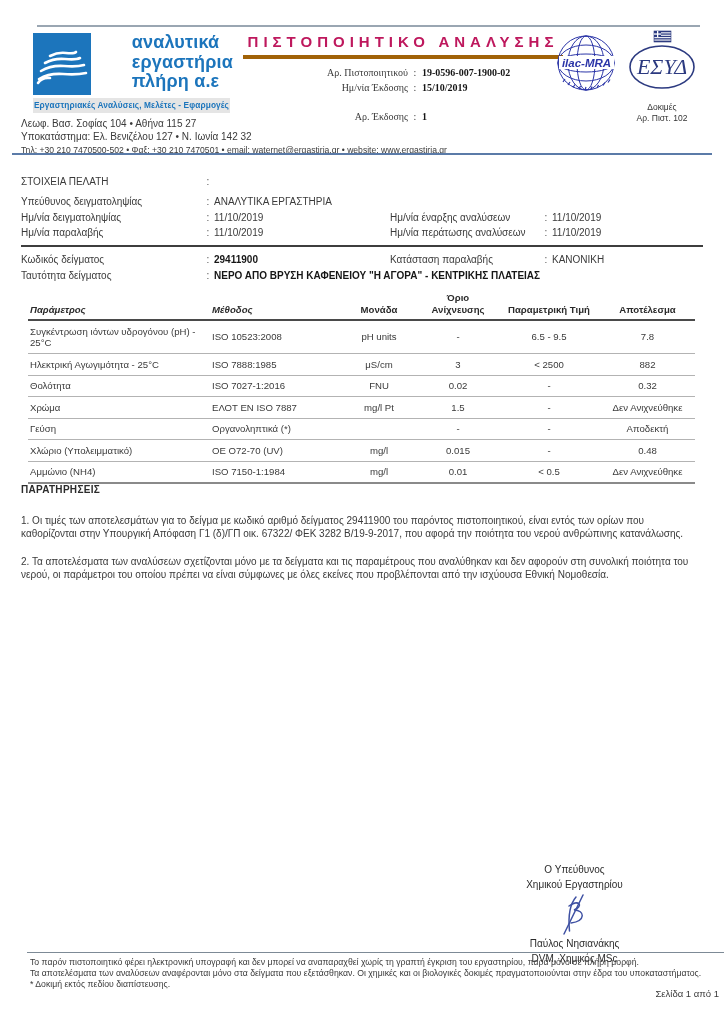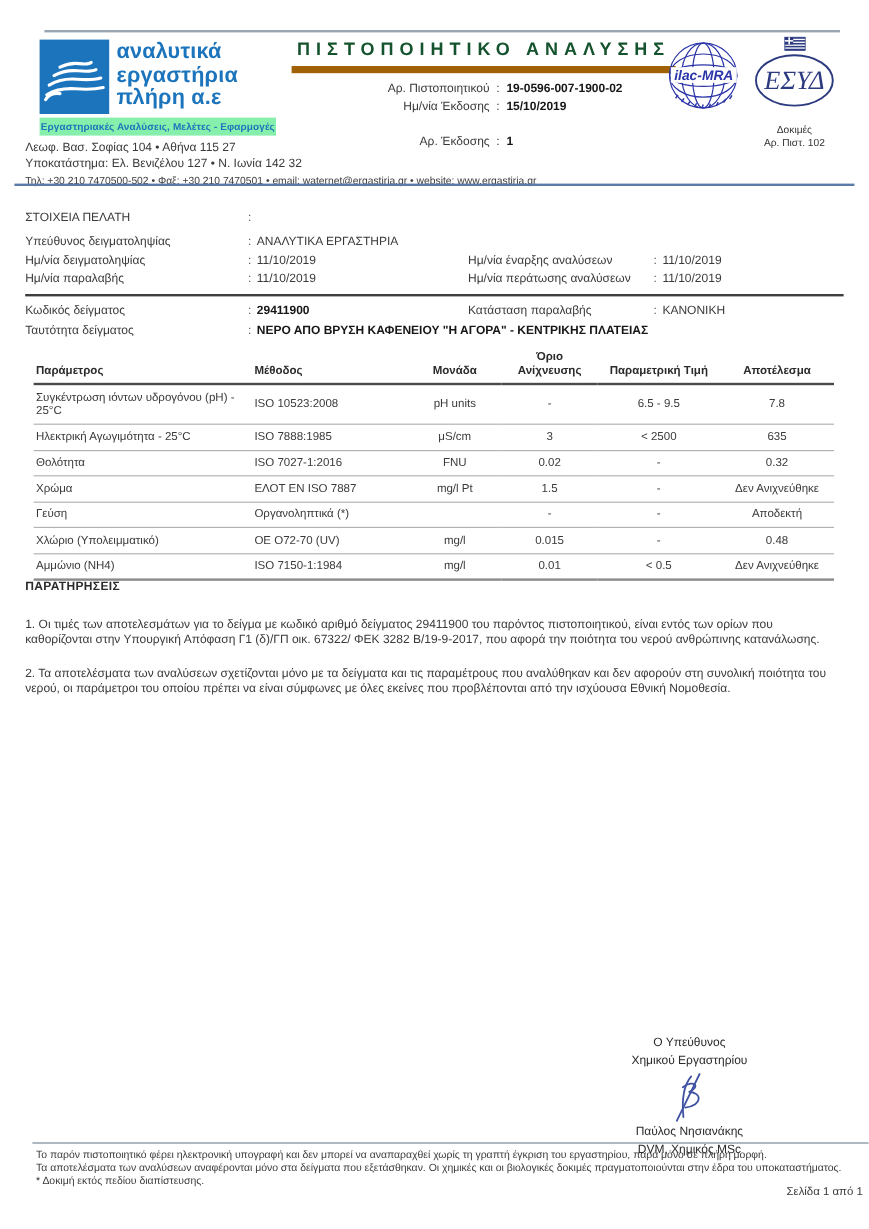--- a/index.html
+++ b/index.html
@@ -6,28 +6,28 @@
   html,body { background:#fff; }
   body { font-family:"Liberation Sans", sans-serif; color:#3a3a3a; }
   .page { position:relative; width:724px; height:1024px; background:#fff; overflow:hidden; }
 
   .top-rule { position:absolute; top:25px; left:37px; width:663px; height:2px; background:#9aa6b2; }
 
   
   .header { position:absolute; top:0; left:0; width:100%; height:160px; }
 
   .logo-block { position:absolute; left:33px; top:33px; width:200px; }
-  .logo-row { display:flex; align-items:flex-start; }
+  .logo-row { display:flex; align-items:flex-start;justify-content:space-between; }
   .logo-square { width:58px; height:62px; background:#1c75bc; flex:0 0 auto; }
   .logo-text { margin-left:6px; font-weight:bold; font-size:18px; line-height:19.5px; color:#1c75bc; letter-spacing:0.2px; }
-  .logo-banner { margin-top:3px; width:197px; background:#86efac; color:#1c75bc; font-weight:bold; font-size:8.3px; text-align:center; padding:2px 0 3px; letter-spacing:0.1px; }
+  .logo-banner { margin-top:3px; width:197px; background:#e5e5e5; color:#1c75bc; font-weight:bold; font-size:8.3px; text-align:center; padding:2px 0 3px; letter-spacing:0.1px; }
 
   .title-block { position:absolute; left:243px; top:33px; width:320px; }
-  .doc-title { font-size:15px; font-weight:bold; color:#14532d; letter-spacing:5px; white-space:nowrap; padding-bottom:5px; border-bottom:6px solid #a16207; text-align:center; }
-  .cert-fields { margin-top:6px; }
+  .doc-title { font-size:15px; font-weight:bold; color:#be185d; letter-spacing:5px; white-space:nowrap; padding-bottom:5px; border-bottom:4px solid #a16207; text-align:center; }
+  .cert-fields { margin-top:6px;font-family:Liberation Serif, serif; }
   .cert-row { display:grid; grid-template-columns:165px 14px auto; font-size:10px; line-height:15px; }
   .cert-row .lbl { text-align:right; color:#3a3a3a; }
   .cert-row .sep { text-align:center; color:#3a3a3a; }
   .cert-row .val { font-weight:bold; color:#161616; }
   .cert-row.gap { margin-top:14px; }
 
   .stamps { position:absolute; right:14px; top:30px; width:155px; }
   .ilac { position:absolute; left:0; top:4px; }
   .esyd { position:absolute; left:68px; top:0; text-align:center; width:78px; }
   .esyd-caption { font-size:8.5px; line-height:11px; color:#333; margin-top:2px; }
@@ -50,21 +50,21 @@
   .results { position:absolute; left:28px; top:290px; width:667px; border-collapse:collapse; font-size:9.6px; color:#3a3a3a; }
   .results th { font-weight:bold; color:#2b2b2b; vertical-align:bottom; padding:2px 2px 4px; border-bottom:2px solid #4a4a4a; line-height:11.5px; }
   .results td { padding:4.5px 2px; border-bottom:1px solid #b3b3b3; vertical-align:middle; line-height:11.5px; }
   .results tr:last-child td { border-bottom:2px solid #8a8a8a; }
   .results .c0 { width:182px; text-align:left; }
   .results .c1 { width:130px; text-align:left; }
   .results .c2 { width:78px;  text-align:center; }
   .results .c3 { width:80px;  text-align:center; }
   .results .c4 { width:102px; text-align:center; }
   .results .c5 { width:95px;  text-align:center; }
-  .results th.c0, .results th.c1 { text-align:left; }
+  .results th.c0, .results th.c1 { text-align:left;font-style:italic; }
 
   
   .notes { position:absolute; left:21px; top:483px; width:676px; font-size:10px; line-height:13px; }
   .notes h3 { font-size:10px; font-weight:bold; color:#2b2b2b; margin-bottom:18px; letter-spacing:0.3px; }
   .notes p { margin-bottom:15px; color:#3a3a3a; }
 
   
   .signature { position:absolute; left:472px; top:862px; width:205px; text-align:center; font-size:10px; font-weight:normal; color:#2b2b2b; line-height:15px; }
   .sig-mark { margin:2px auto 0; width:40px; height:42px; }
 
@@ -234,21 +234,21 @@
           <td class="c3">-</td>
           <td class="c4">6.5 - 9.5</td>
           <td class="c5">7.8</td>
         </tr>
         <tr>
           <td class="c0">Ηλεκτρική Αγωγιμότητα - 25°C</td>
           <td class="c1">ISO 7888:1985</td>
           <td class="c2">μS/cm</td>
           <td class="c3">3</td>
           <td class="c4">&lt; 2500</td>
-          <td class="c5">635</td>
+          <td class="c5">882</td>
         </tr>
         <tr>
           <td class="c0">Θολότητα</td>
           <td class="c1">ISO 7027-1:2016</td>
           <td class="c2">FNU</td>
           <td class="c3">0.02</td>
           <td class="c4">-</td>
           <td class="c5">0.32</td>
         </tr>
         <tr>

